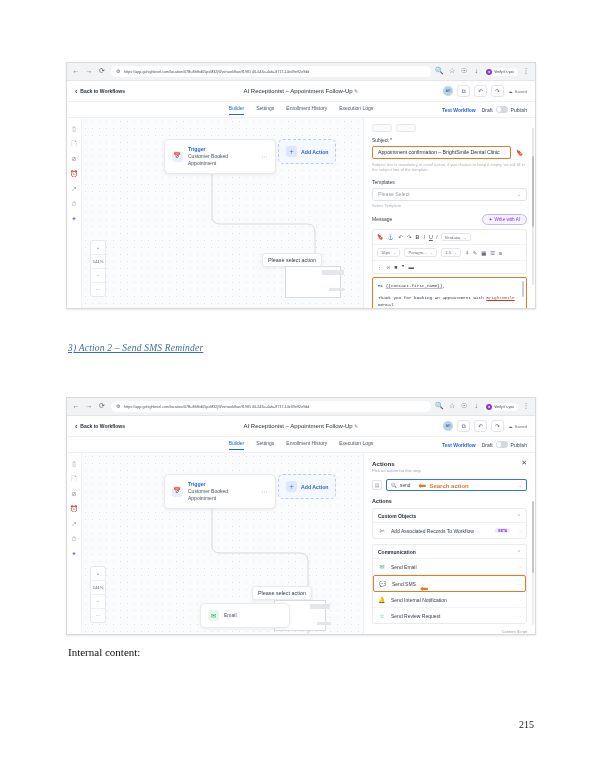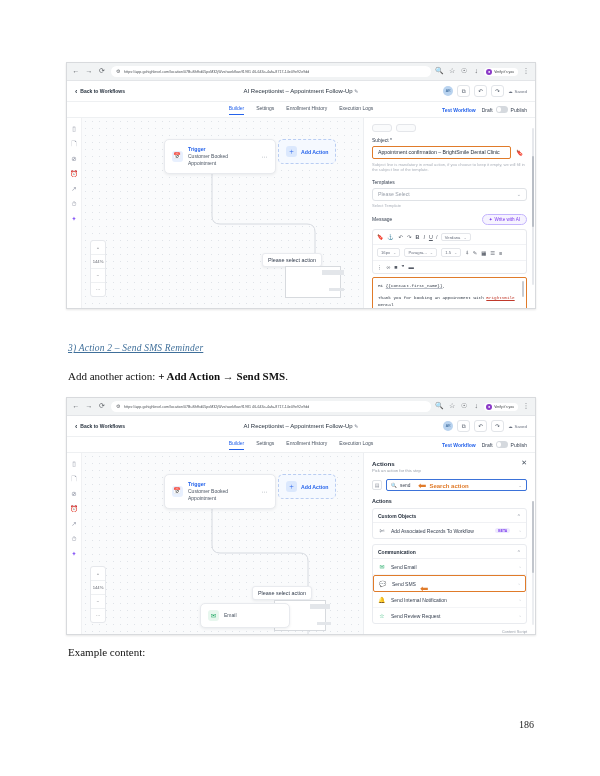--- a/index.html
+++ b/index.html
@@ -375,23 +375,20 @@
           <span class="rte-scroll"></span>
         </div>
 
         <span class="panel-scroll"></span>
       </div>
     </div>
   </div>
 
   <div class="doc-heading" style="top:343px;">3) Action 2 – Send SMS Reminder</div>
 
-  <div class="doc-para" style="top:370px;">
-    <span>Add another action: </span><b>+ Add Action</b><span> → </span><b>Send SMS</b><span>.</span>
-  </div>
 
   <div class="shot" style="left:66px;top:397px;width:468px;height:236px;">
 
     <div class="chrome">
       <span class="nav-ico">←</span>
       <span class="nav-ico">→</span>
       <span class="nav-ico">⟳</span>
       <div class="urlbar">
         <span class="lock">⚙</span>
         <span class="url-txt">https://app.gohighlevel.com/location/07BuShfhd05pxM32jWvs/workflow/f1981 46-643a-4afa-8717-14e09e92e9dd</span>
@@ -562,16 +559,16 @@
         <div class="anno" style="left:56px;top:131px;">
           <span class="anno-arrow">⬅</span>
         </div>
 
         <div class="act-foot">Content Script</div>
         <span class="act-scroll"></span>
       </div>
     </div>
   </div>
 
-  <div class="doc-para" style="top:646px;">Example content:</div>
-
-  <div class="page-number">186</div>
+  <div class="doc-para" style="top:646px;">Internal content:</div>
+
+  <div class="page-number">215</div>
 </div>
 
 </body></html>

